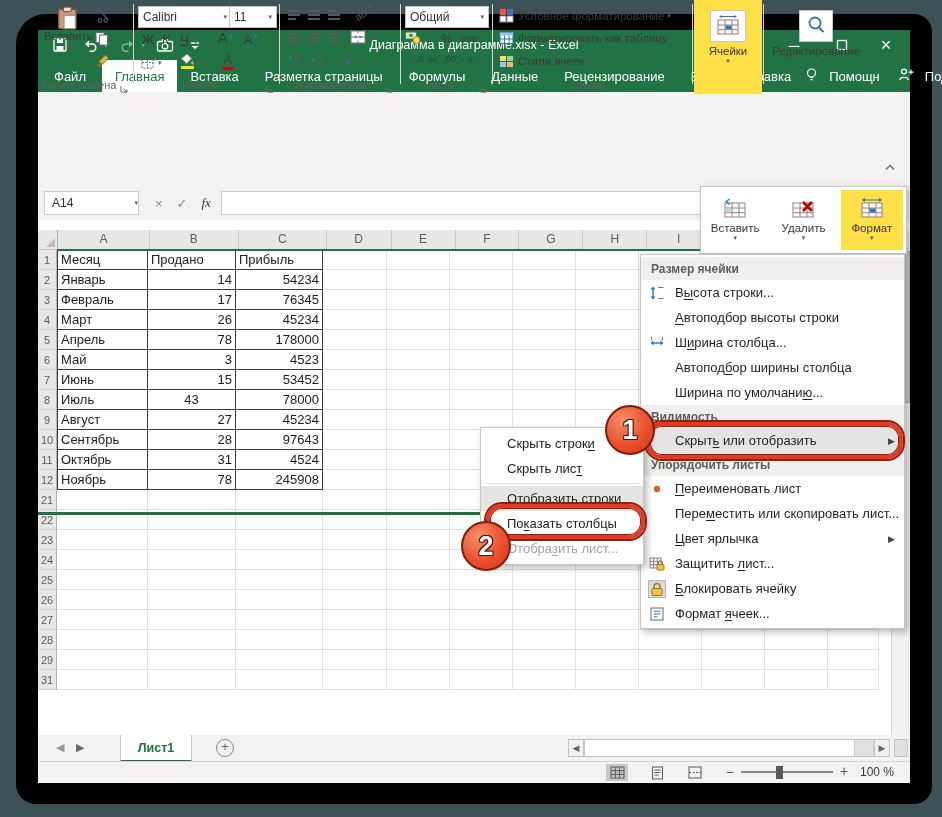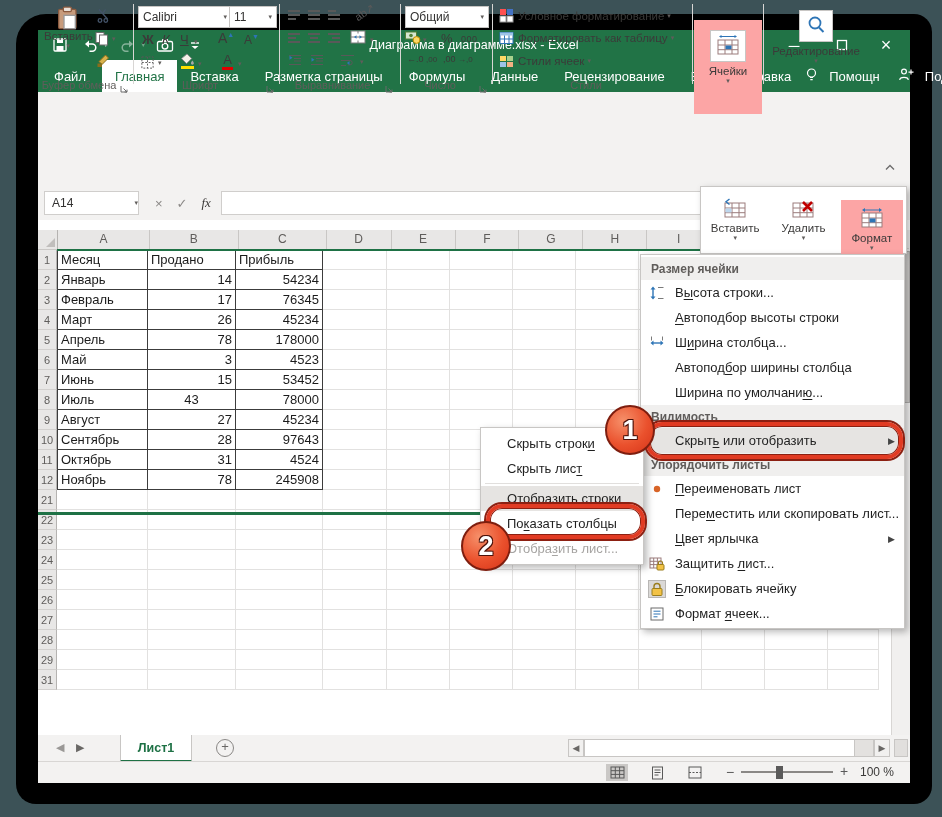--- a/index.html
+++ b/index.html
@@ -36,21 +36,21 @@
   .launcher{position:absolute;bottom:4px;right:3px;width:10px;height:10px;}
   .combob{background:#fff;border:1px solid #c6c4c2;height:20px;display:flex;align-items:center;
     font-size:12px;color:#323130;padding:0 4px;justify-content:space-between;}
   .drop{font-size:7px;color:#605d5b;}
   .rbtn{display:flex;align-items:center;justify-content:center;color:#444;}
   .rtext{font-size:13px;color:#3b3a39;}
   .bars i{display:block;height:2px;background:#595959;margin:2px 0;}
   .ylw{display:block;width:13px;height:3px;background:#ffe100;margin-top:1px;}
   .red{display:block;width:11px;height:3px;background:#e00000;margin-top:0px;}
   .bigbtn{display:flex;flex-direction:column;align-items:center;font-size:11.5px;color:#3b3a39;}
-  .pressed{background:#fca5a5;margin-top:20px;}
+  .pressed{background:#fde047;}
   
   .fbar{left:38px;top:186px;width:872px;height:34px;background:#f3f2f1;display:flex;align-items:center;}
   .namebox{margin-left:6px;width:86px;height:22px;background:#fff;border:1px solid #d0cecc;
     display:flex;align-items:center;font-size:12px;color:#323130;padding-left:7px;justify-content:space-between;}
   .fxbtns{display:flex;align-items:center;gap:14px;margin:0 10px 0 16px;color:#8a8886;font-size:13px;}
   .finput{flex:1;height:22px;background:#fff;border:1px solid #d0cecc;}
   .fchev{width:26px;height:22px;display:flex;align-items:center;justify-content:center;margin:0 4px;}
   
   #grid{left:38px;top:230px;width:853px;height:505px;background:#fff;overflow:hidden;}
   .hrow{display:flex;}

